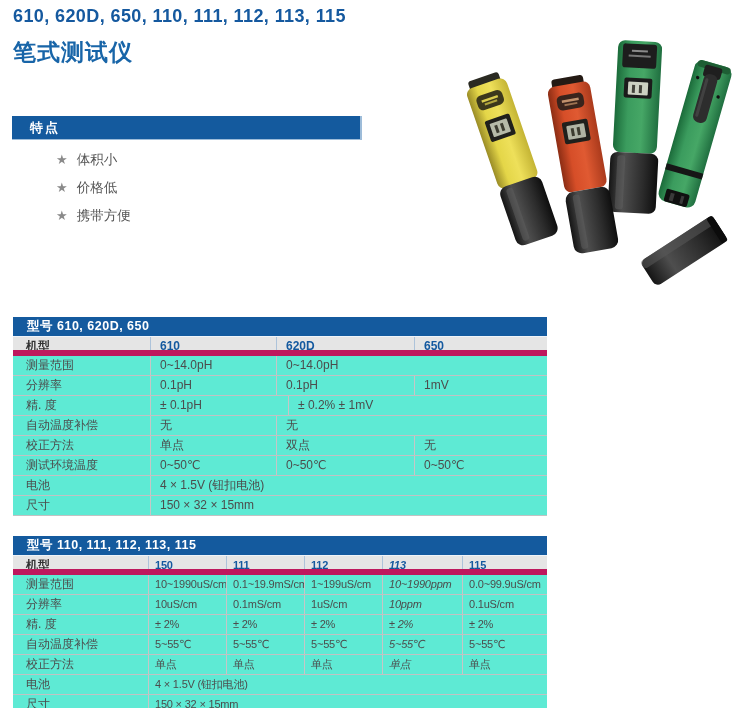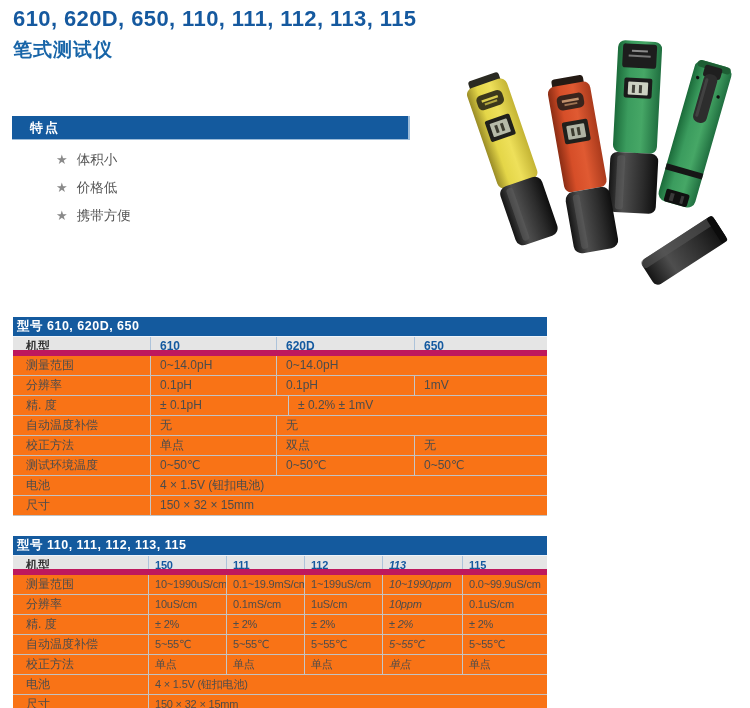--- a/index.html
+++ b/index.html
@@ -4,45 +4,45 @@
 <style>
   html,body{margin:0;padding:0;}
   body{
     width:750px;height:708px;background:#ffffff;position:relative;overflow:hidden;
     font-family:"Liberation Sans","DejaVu Sans",sans-serif;
     -webkit-font-smoothing:antialiased;
   }
   .abs{position:absolute;}
   
   .page-title{
-    left:13px;top:6px;font-size:22px;font-weight:bold;color:#15599f;letter-spacing:.4px;
+    left:13px;top:6px;font-size:18px;font-weight:bold;color:#15599f;letter-spacing:.4px;
     white-space:nowrap;
   }
   .page-subtitle{
-    left:13px;top:37px;font-size:19px;font-weight:600;color:#1865a8;letter-spacing:1px;
+    left:13px;top:37px;font-size:23px;font-weight:600;color:#1865a8;letter-spacing:1px;
   }
   
   .feature-bar{
-    left:12px;top:116px;width:398px;height:24px;background:#145a9e;
+    left:12px;top:116px;width:350px;height:24px;background:#145a9e;
     color:#ffffff;font-size:13px;font-weight:bold;line-height:24px;
     padding-left:18px;box-sizing:border-box;letter-spacing:2px;
     border-right:2px solid #9dbcd9;border-bottom:1px solid #9dbcd9;
   }
   .feature-list{left:13px;top:146px;}
   .feature-item{height:28px;line-height:28px;font-size:13.5px;color:#555555;white-space:nowrap;margin-left:43px;}
   .feature-item .star{color:#8a8a8a;font-size:13px;margin-right:9px;}
   
   .product-photo{left:435px;top:38px;}
   
   .tbl{left:13px;width:534px;font-size:12px;color:#4c4c4c;}
   .tbl-title{
     background:#145a9e;color:#ffffff;font-weight:bold;font-size:12.5px;
-    height:19px;line-height:19px;padding-left:4px;box-sizing:border-box;letter-spacing:.5px;
-  }
-  .trow{display:flex;height:20px;line-height:19px;border-bottom:1px solid #c2c2c2;box-sizing:border-box;background:#f97316;}
+    height:19px;line-height:19px;padding-left:14px;box-sizing:border-box;letter-spacing:.5px;
+  }
+  .trow{display:flex;height:20px;line-height:19px;border-bottom:1px solid #c2c2c2;box-sizing:border-box;background:#5eead4;}
   .trow.subhead{
     background:#e5e5e5;border-top:1px solid #eef3f9;border-bottom:6px solid #be185d;
     font-weight:bold;height:20px;
   }
   .trow.subhead .model{color:#14599f;}
   .trow.subhead .rlabel{color:#333333;}
   .c{box-sizing:border-box;padding-left:9px;overflow:hidden;white-space:nowrap;}
   .c + .c{border-left:1px solid #c6c6c6;}
   .trow.subhead .c + .c{border-left:1px solid #adc3da;}
   .rlabel{padding-left:13px;}

